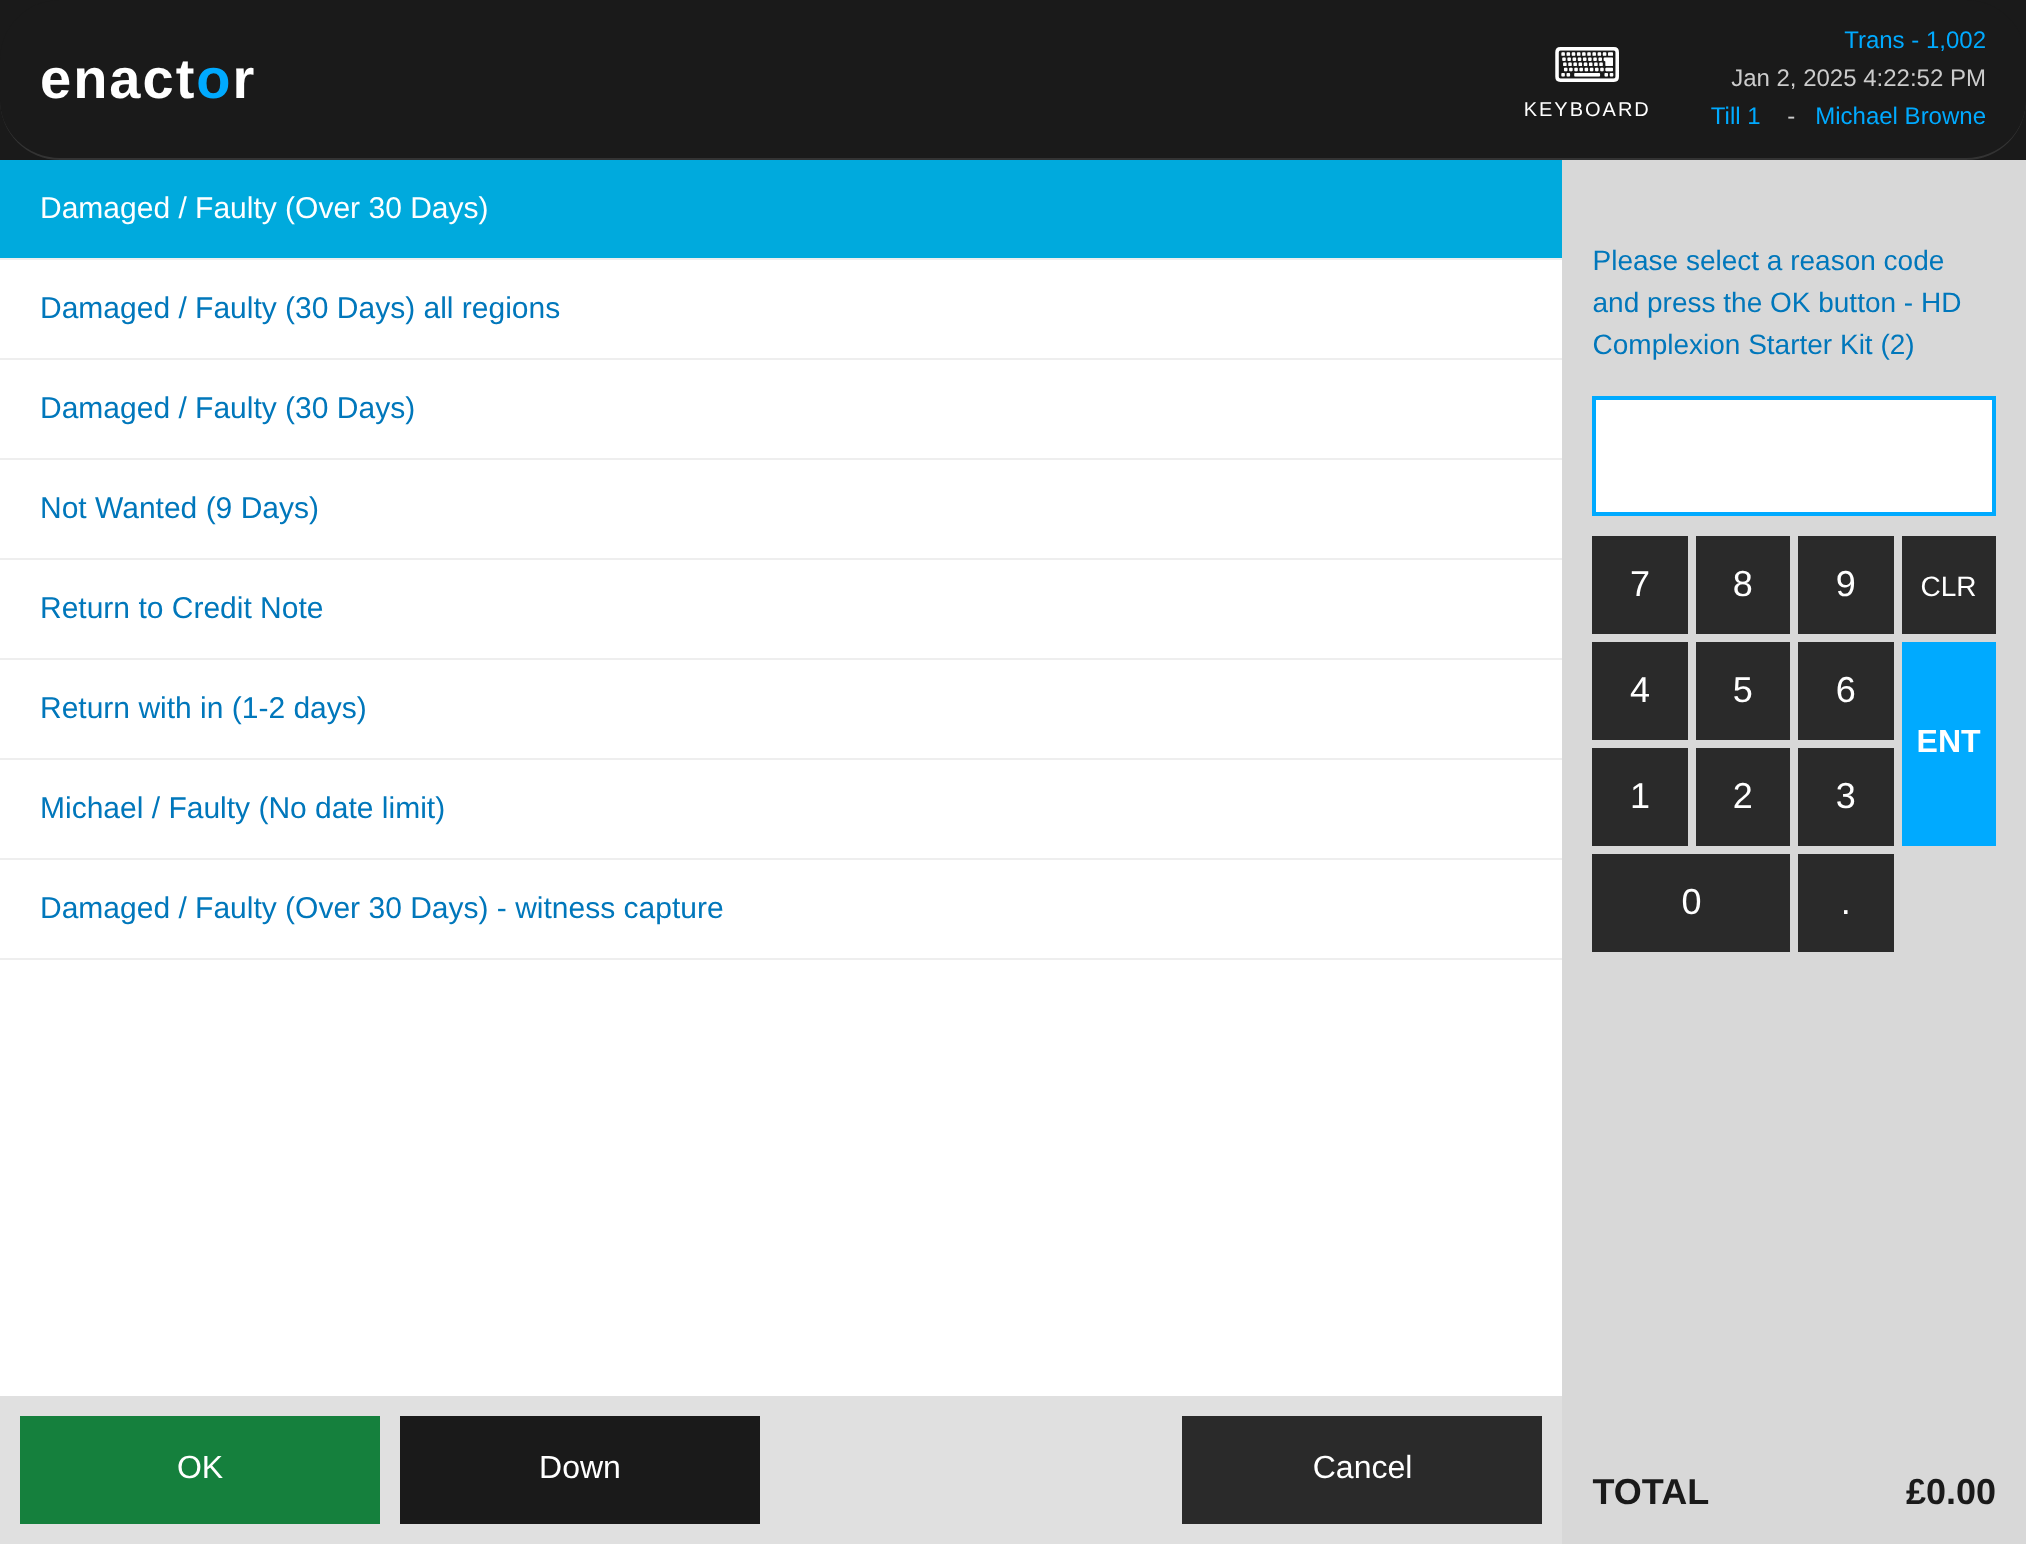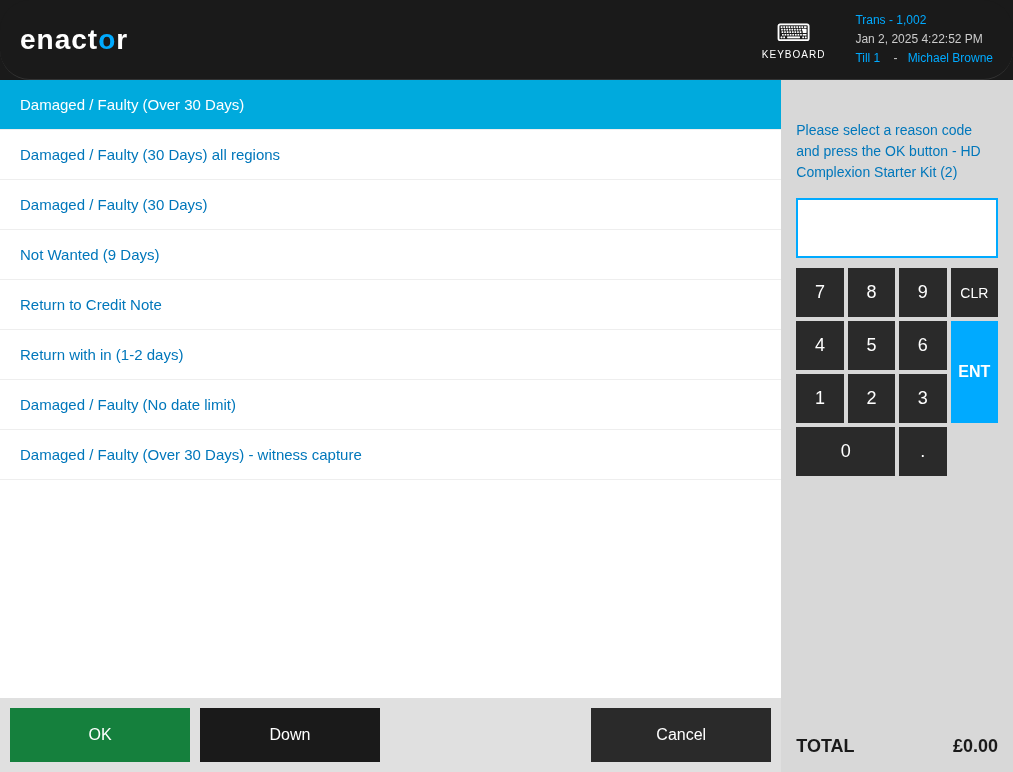--- a/index.html
+++ b/index.html
@@ -36,20 +36,21 @@
       margin-bottom: 2px;
     }
     #keyboard-btn .kb-label {
       font-size: 10px;
       letter-spacing: 1px;
     }
     #trans-info {
       color: #ccc;
       font-size: 12px;
       line-height: 1.6;
+      text-align: right;
     }
     #trans-info .trans-line { color: #00aaff; }
     #trans-info .till-line span { color: #00aaff; }
 
     
     #main {
       display: flex;
       height: calc(772px - 80px);
     }
 
@@ -226,21 +227,21 @@
 
   <div id="left-panel">
     <div id="reason-list">
 
     <div class="reason-item selected">Damaged / Faulty (Over 30 Days)</div>
         <div class="reason-item">Damaged / Faulty (30 Days) all regions</div>
         <div class="reason-item">Damaged / Faulty (30 Days)</div>
         <div class="reason-item">Not Wanted (9 Days)</div>
         <div class="reason-item">Return to Credit Note</div>
         <div class="reason-item">Return with in (1-2 days)</div>
-        <div class="reason-item">Damaged / Faulty (No date limit)</div>
+        <div class="reason-item">Michael / Faulty (No date limit)</div>
         <div class="reason-item">Damaged / Faulty (Over 30 Days) - witness capture</div>
       </div>
 
     <div id="bottom-buttons">
       <button class="btn-ok">OK</button>
       <button class="btn-down">Down</button>
       <button class="btn-cancel">Cancel</button>
     </div>
   </div>
 

